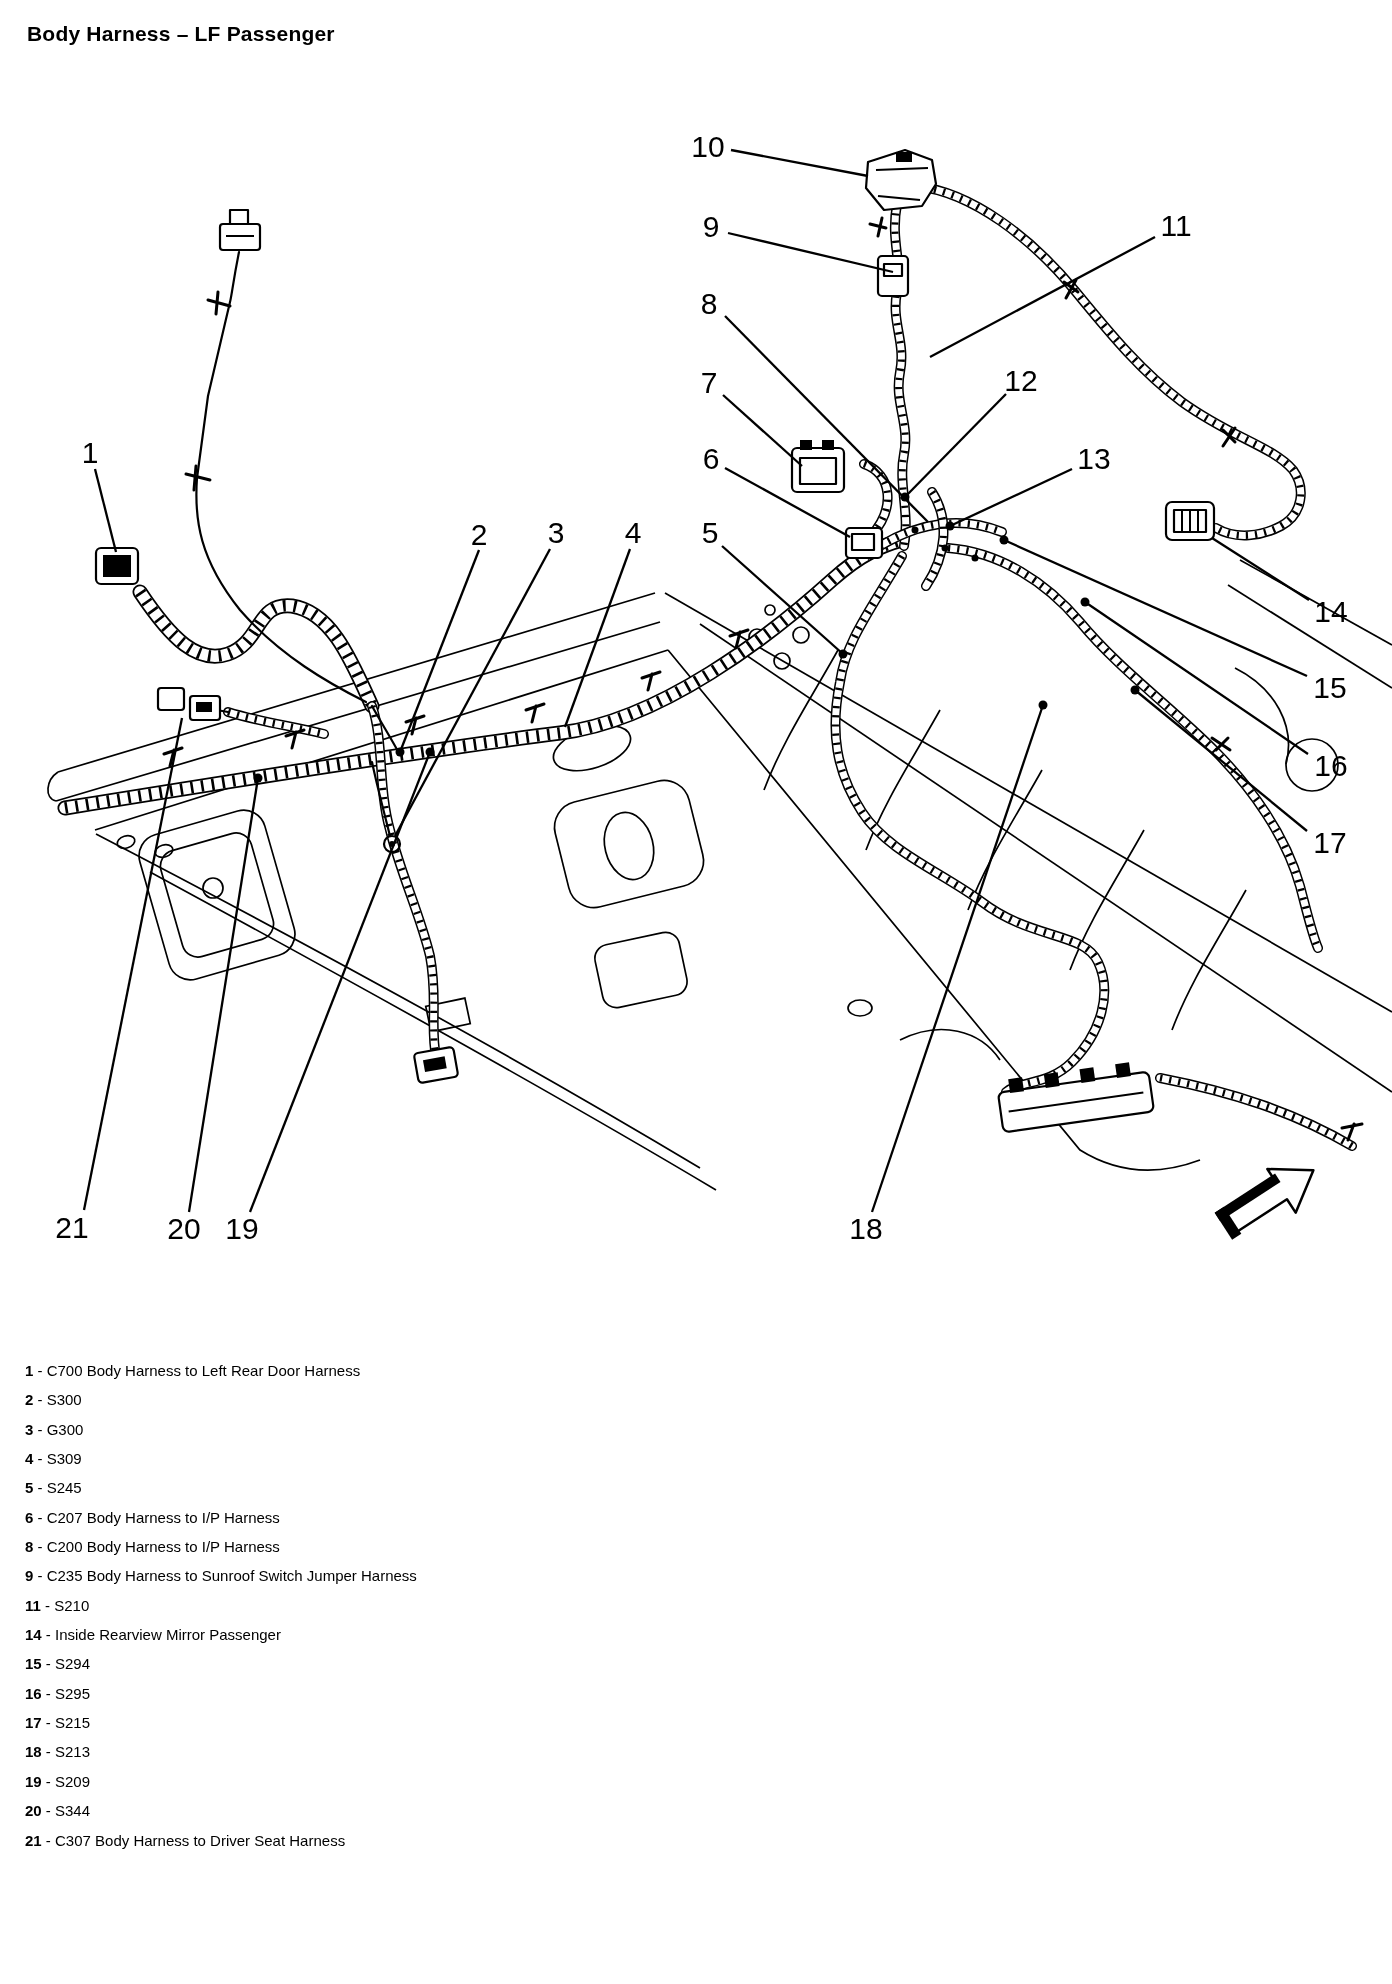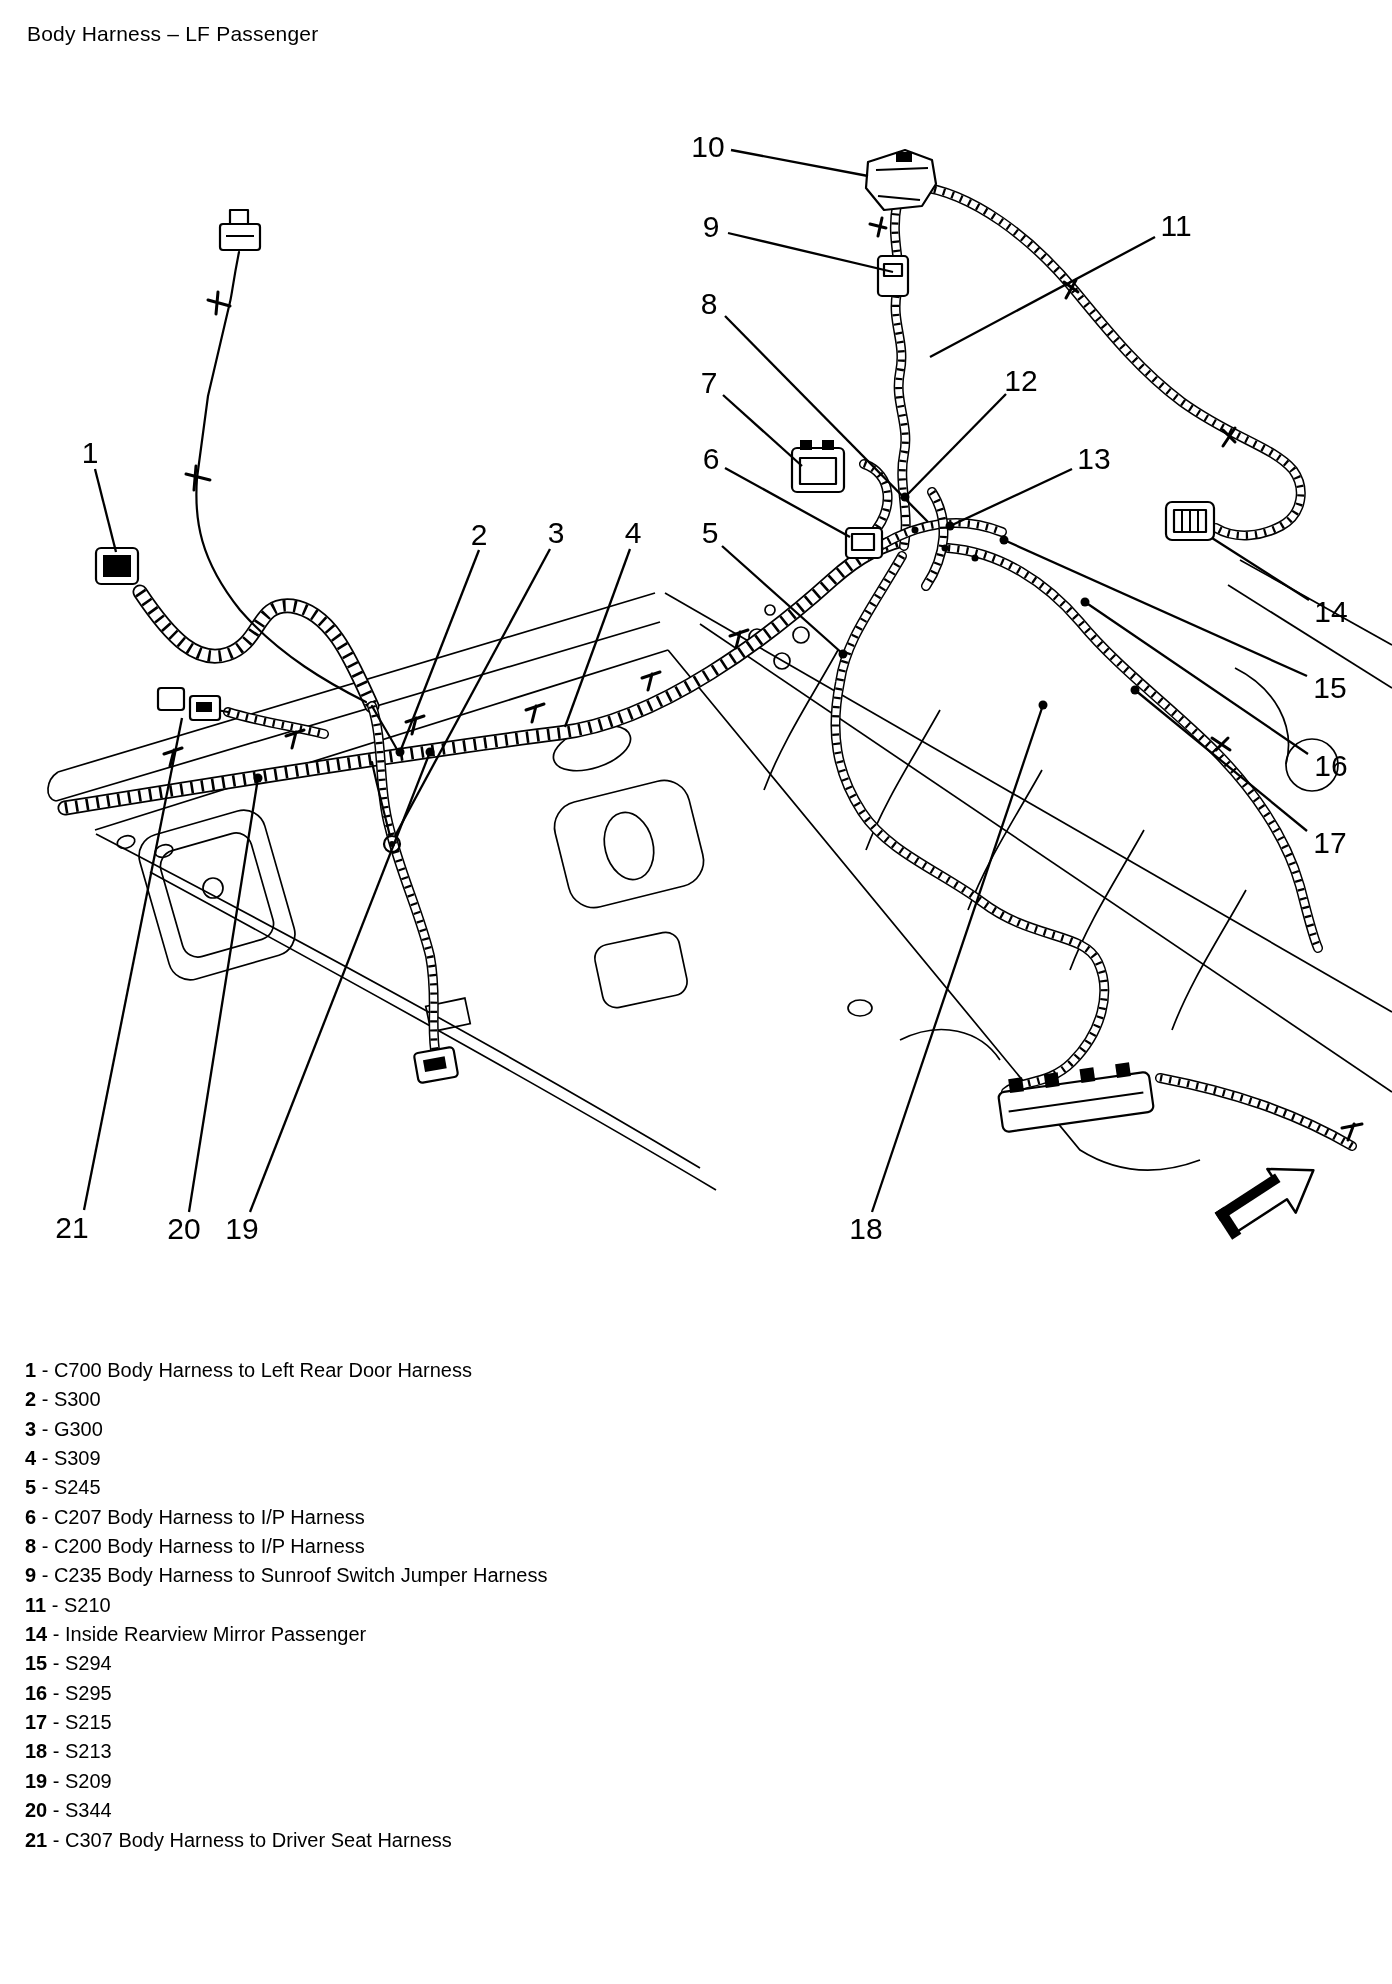--- a/index.html
+++ b/index.html
@@ -1,19 +1,19 @@
 <!DOCTYPE html>
 <html><head>
 <meta charset="utf-8">
 <style>
   html,body{margin:0;padding:0;background:#ffffff;}
   body{width:1392px;height:1984px;position:relative;overflow:hidden;
        font-family:"Liberation Sans","DejaVu Sans",sans-serif;color:#000;}
   .sheet{position:absolute;inset:0;background:#fff;}
-  .title{position:absolute;left:27px;top:22px;font-size:21px;font-weight:normal;letter-spacing:.2px;}
+  .title{position:absolute;left:27px;top:22px;font-size:21px;font-weight:bold;letter-spacing:.2px;}
   #art{position:absolute;left:0;top:0;}
   
   .pan path,.pan line{stroke:#000;stroke-width:1.7;fill:none;}
   .pan rect,.pan circle,.pan ellipse{stroke:#000;stroke-width:1.7;fill:none;}
   .wire{stroke:#000;stroke-width:2.2;fill:none;stroke-linejoin:round;stroke-linecap:round;}
   .tubeO{stroke:#000;stroke-width:15;fill:none;stroke-linecap:round;}
   .tubeI{stroke:#fff;stroke-width:11.5;fill:none;stroke-linecap:round;}
   .tubeB{stroke:#000;stroke-width:11.5;fill:none;stroke-dasharray:2.6 8;}
   .tnO{stroke:#000;stroke-width:10;fill:none;stroke-linecap:round;}
   .tnI{stroke:#fff;stroke-width:7;fill:none;stroke-linecap:round;}
@@ -21,21 +21,21 @@
   .conn rect,.conn polygon,.conn path{stroke:#000;stroke-width:2.2;fill:#fff;stroke-linejoin:round;}
   .conn .blk{fill:#000;stroke:none;}
   .conn line{stroke:#000;stroke-width:2;}
   .clip{stroke:#000;stroke-width:3;fill:none;stroke-linecap:round;}
   .leader{stroke:#000;stroke-width:2.3;fill:none;}
   .ldot{fill:#000;stroke:none;}
   
   .co{position:absolute;transform:translate(-50%,-50%);font-size:30px;line-height:1;
       font-weight:400;white-space:nowrap;}
   
-  #legend{position:absolute;left:25px;top:1356px;font-size:20px;}
+  #legend{position:absolute;left:25px;top:1356px;font-size:15px;}
   .lg-row{height:29.35px;line-height:29.35px;white-space:nowrap;}
   .lg-num{font-weight:bold;}
 </style>
 </head>
 <body>
 
 <div class="sheet">
   <div class="title">Body Harness – LF Passenger</div>
 
   <svg id="art" width="1392" height="1984" viewBox="0 0 1392 1984">

